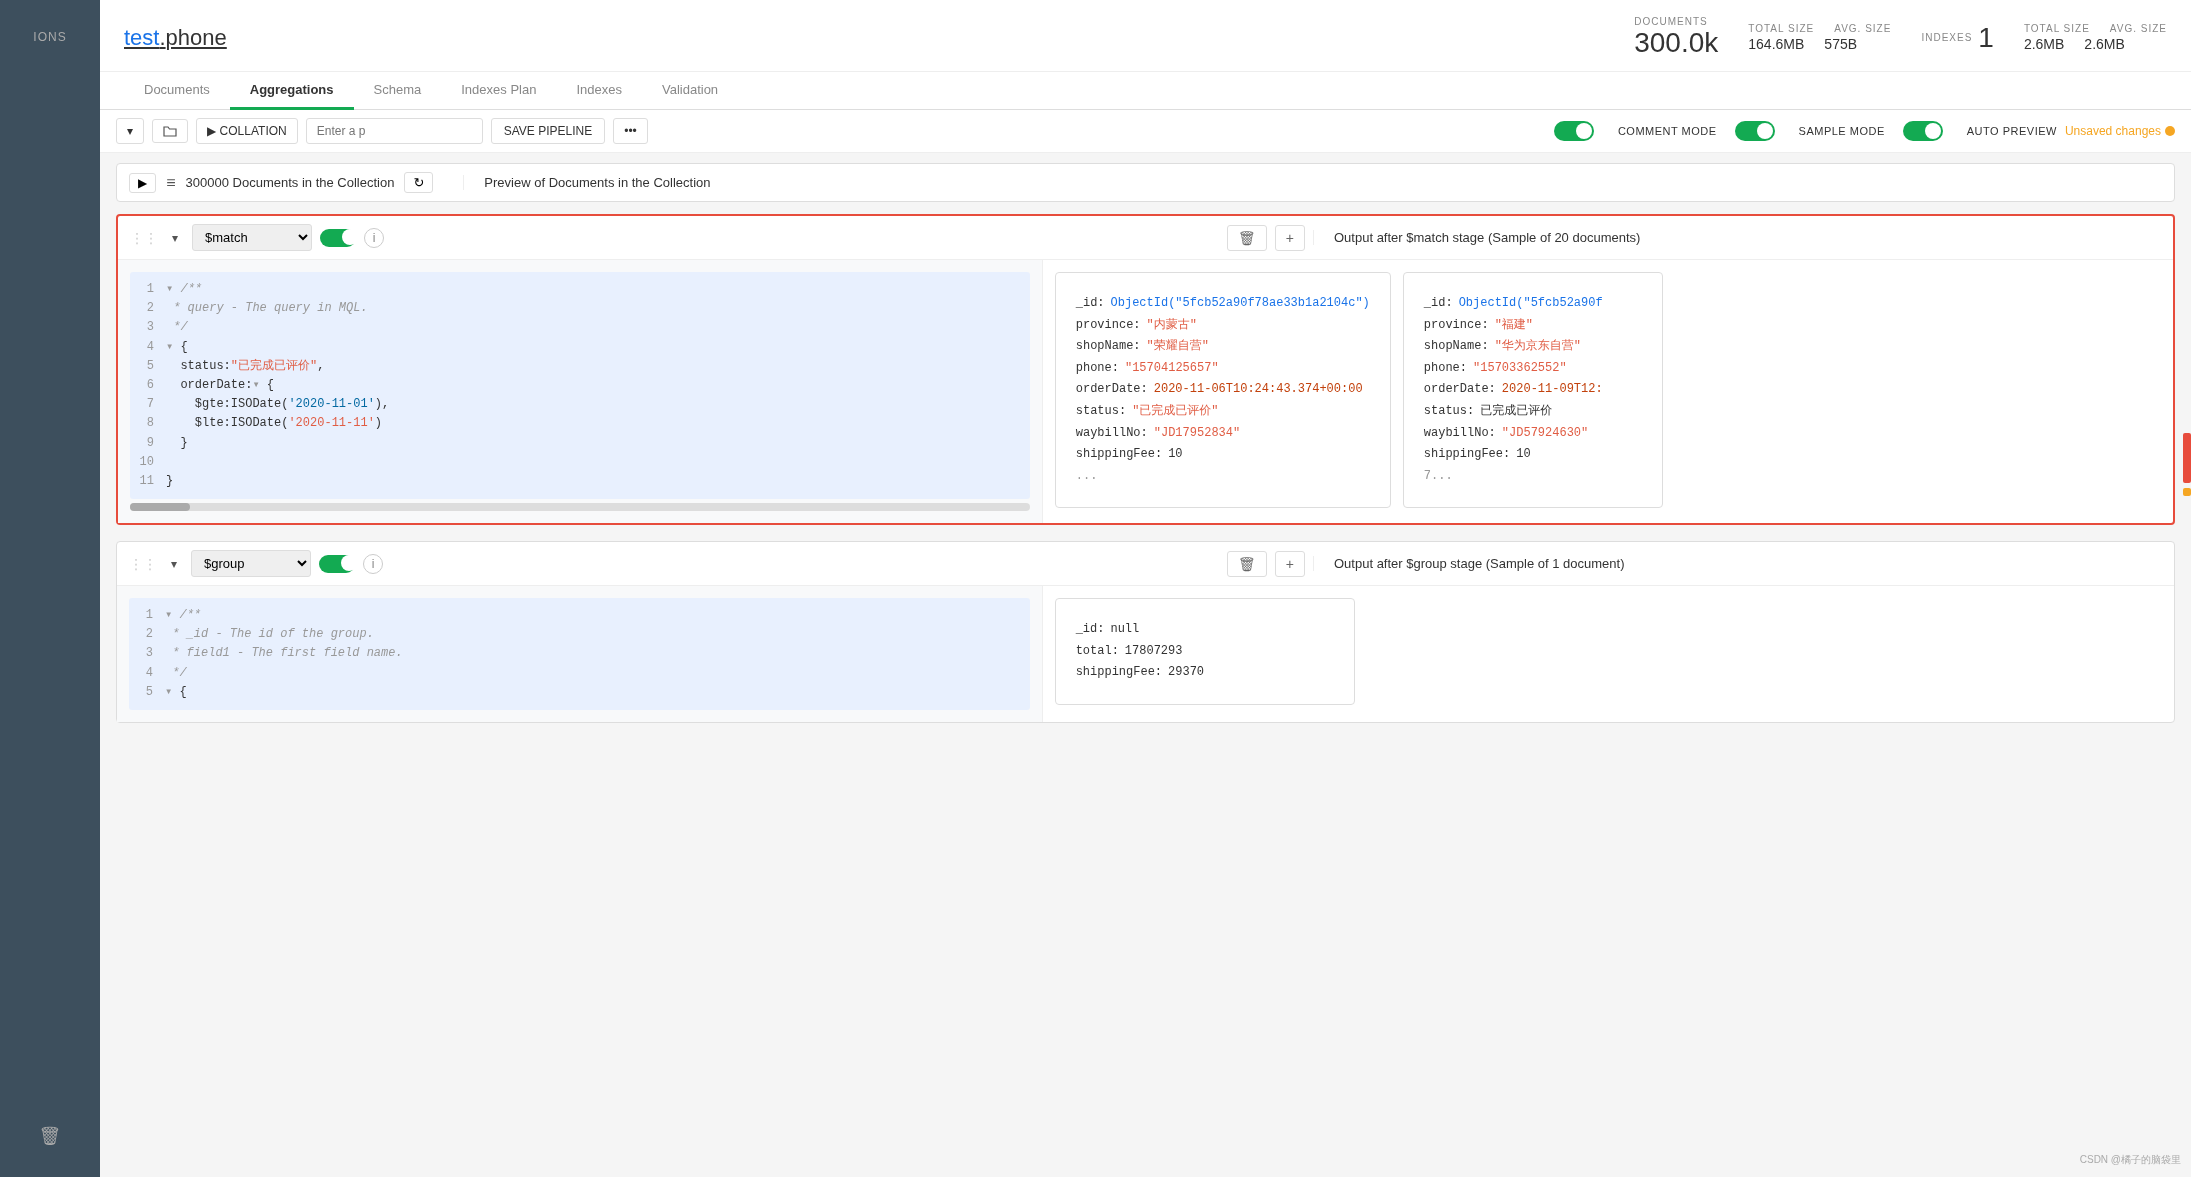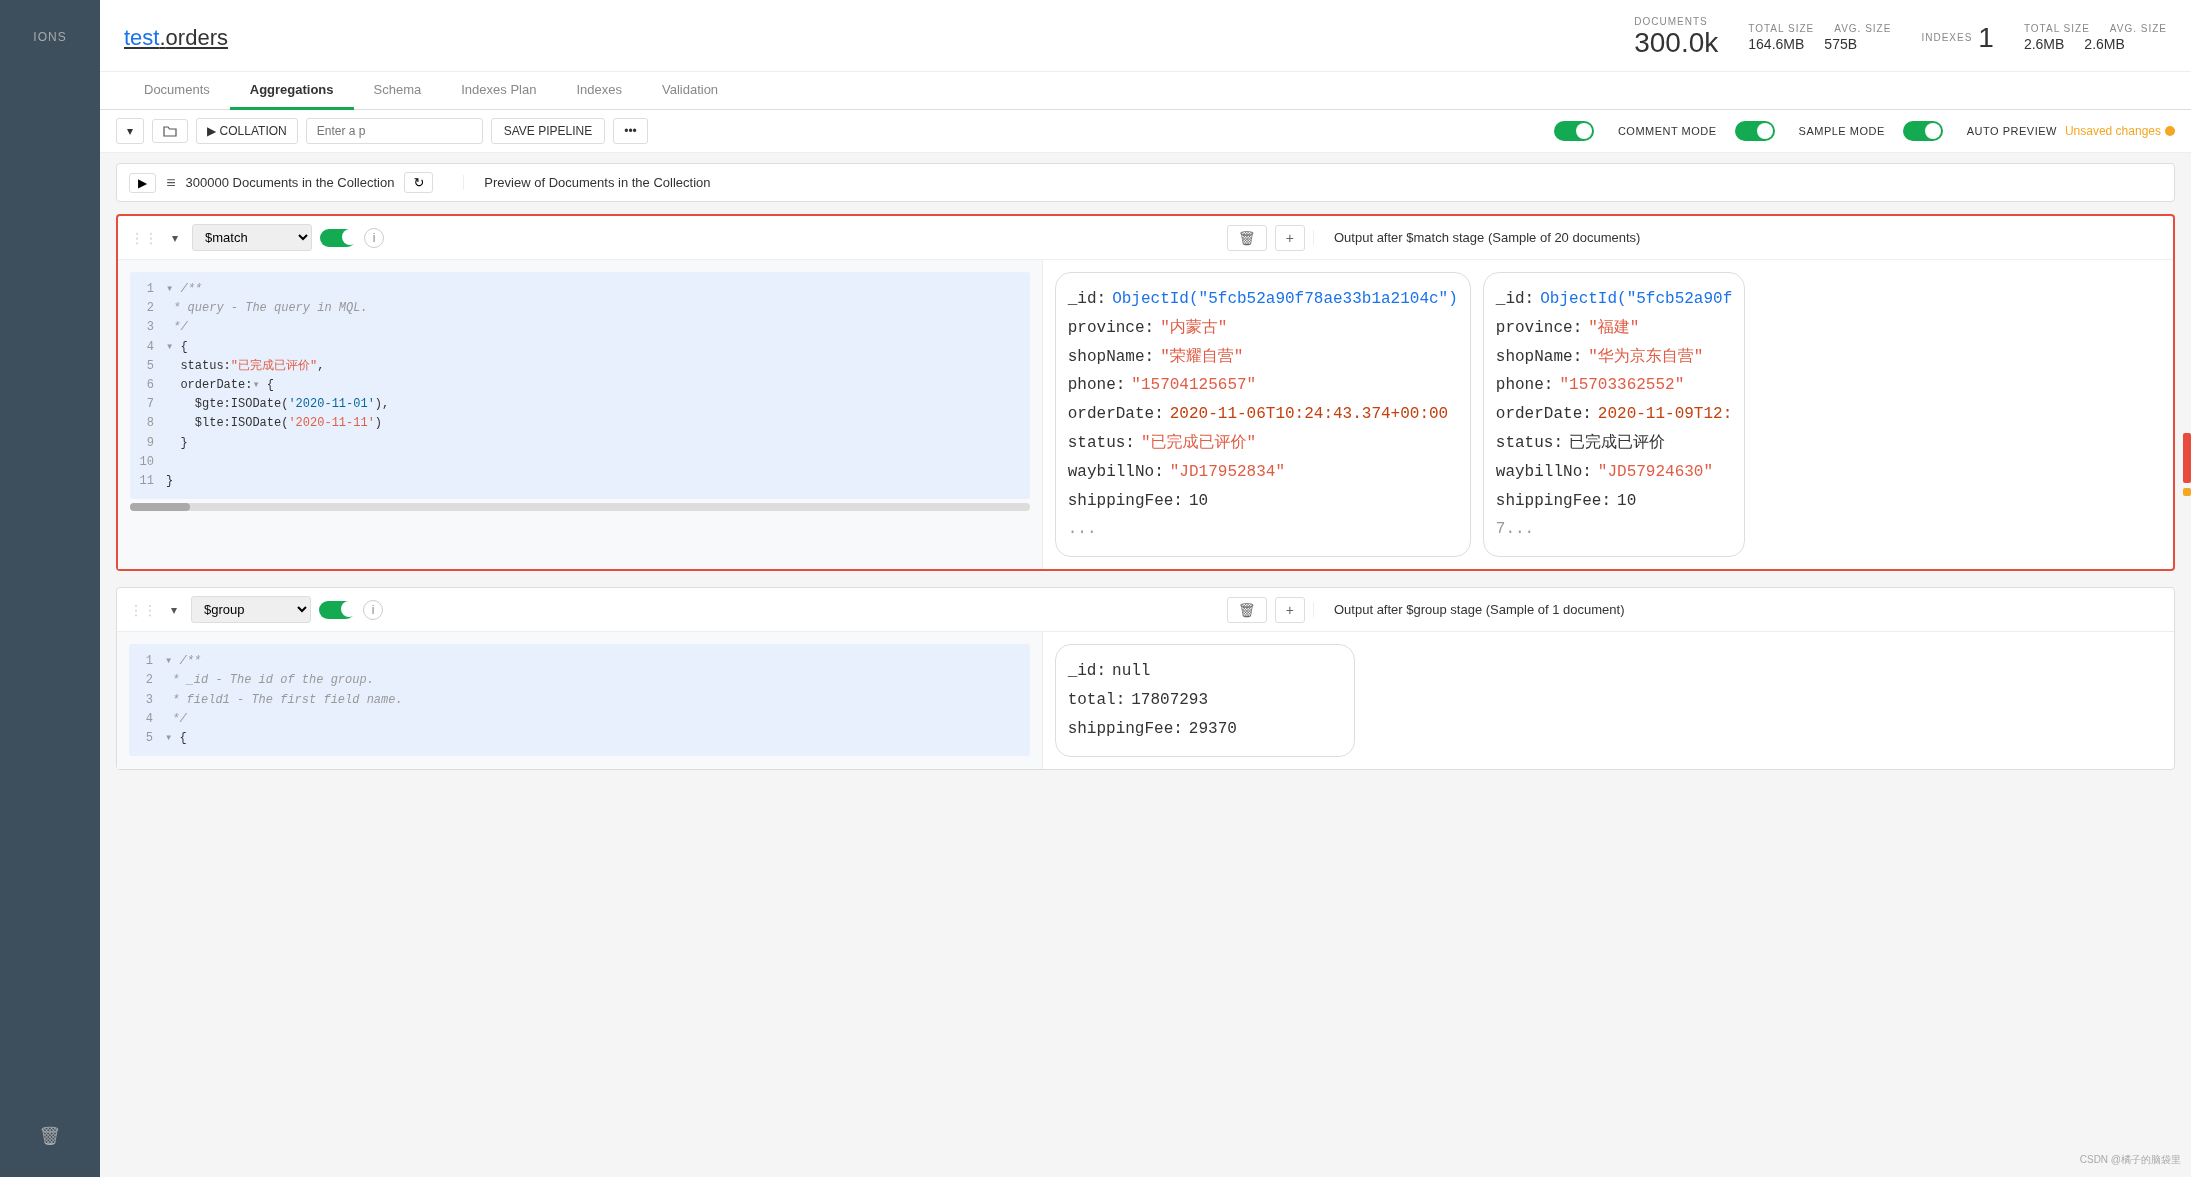--- a/index.html
+++ b/index.html
@@ -67,21 +67,21 @@
     .code-pane { width: 45%; padding: 12px; border-right: 1px solid #eee; background: #f8f9fa; }
     .code-editor { background: #e8f0fe; border-radius: 3px; padding: 8px; font-family: 'Courier New', monospace; font-size: 12px; line-height: 1.6; min-height: 180px; }
     .code-line { display: flex; gap: 12px; }
     .line-num { color: #999; min-width: 16px; text-align: right; user-select: none; }
     .line-content { color: #333; white-space: pre; }
     .code-comment { color: #999; font-style: italic; }
 
     
     .output-pane { flex: 1; padding: 12px; overflow-x: hidden; }
     .output-cards { display: flex; gap: 12px; overflow-x: hidden; }
-    .doc-card { border: 1px solid #ddd; border-radius: 16px; padding: 12px; min-width: 300px; font-size: 16px; line-height: 1.8; font-family: 'Courier New', monospace; }
+    .doc-card { border: 1px solid #ddd; border-radius: 4px; padding: 20px; min-width: 300px; font-size: 12px; line-height: 1.8; font-family: 'Courier New', monospace; }
     .doc-field { display: flex; gap: 6px; }
     .doc-field-name { color: #333; font-weight: 500; }
     .doc-field-value { color: #e05d44; }
     .doc-field-value.blue { color: #1a73e8; }
     .doc-field-value.red { color: #e05d44; }
     .doc-field-value.black { color: #333; }
     .doc-field-value.orange { color: #c2410c; }
 
     
     .collection-stage { display: flex; align-items: center; padding: 8px 12px; background: #fff; border-radius: 4px; border: 1px solid #ddd; margin-bottom: 12px; gap: 10px; }
@@ -105,21 +105,21 @@
     <div style="flex:1"></div>
     <div class="sidebar-icon-trash">🗑</div>
   </div>
 
   <div class="main-content">
 
     <div class="collection-header">
       <div style="display:flex; align-items:baseline; gap:0;text-decoration:underline;">
         <span style="font-size:22px; color:#1a73e8; font-weight:400;">test</span>
         <span style="font-size:22px; color:#333; font-weight:400;">.</span>
-        <span style="font-size:22px; color:#333; font-weight:400;">orders</span>
+        <span style="font-size:22px; color:#333; font-weight:400;">phone</span>
       </div>
       <div class="header-stats">
         <div class="stat-group">
           <span class="stat-label">DOCUMENTS</span>
           <span class="stat-value">300.0k</span>
         </div>
         <div style="display:flex; flex-direction:column; gap:2px;">
           <div style="display:flex; gap:20px;">
             <span class="stat-label">TOTAL SIZE</span>
             <span class="stat-label">AVG. SIZE</span>

